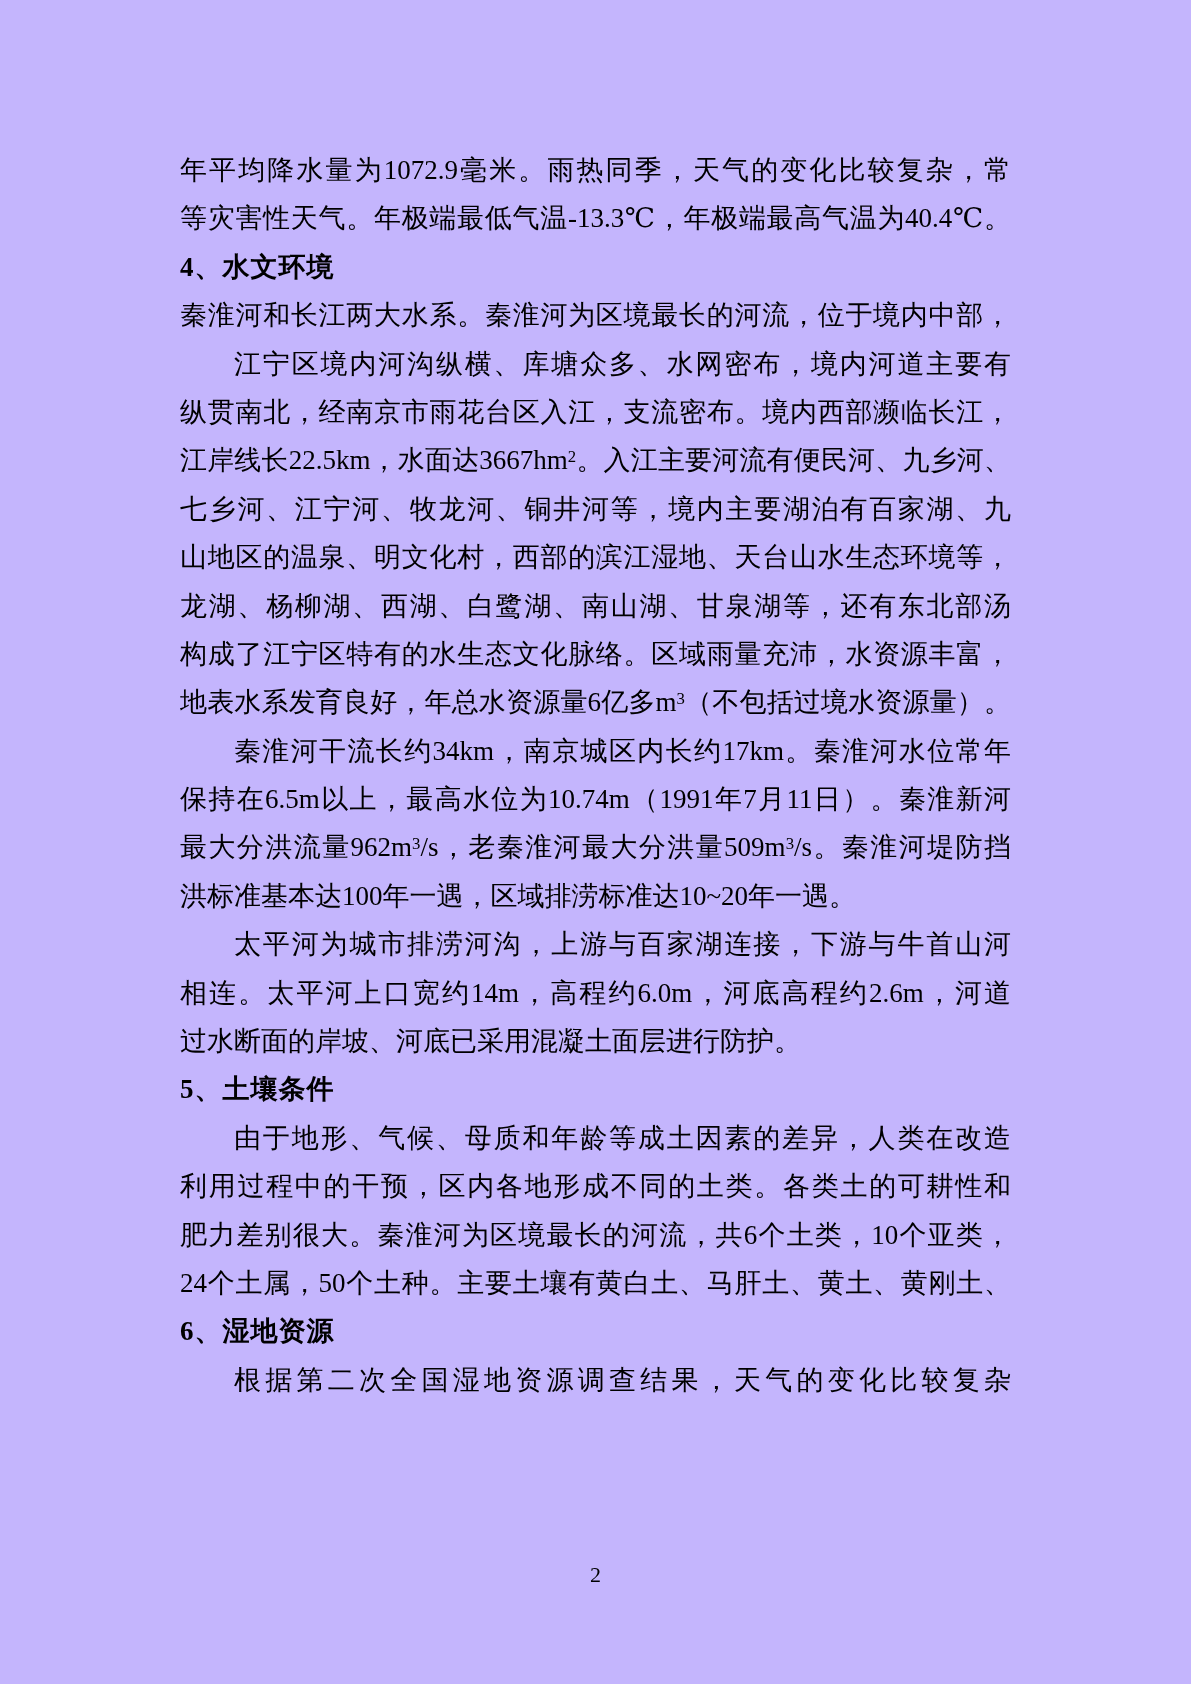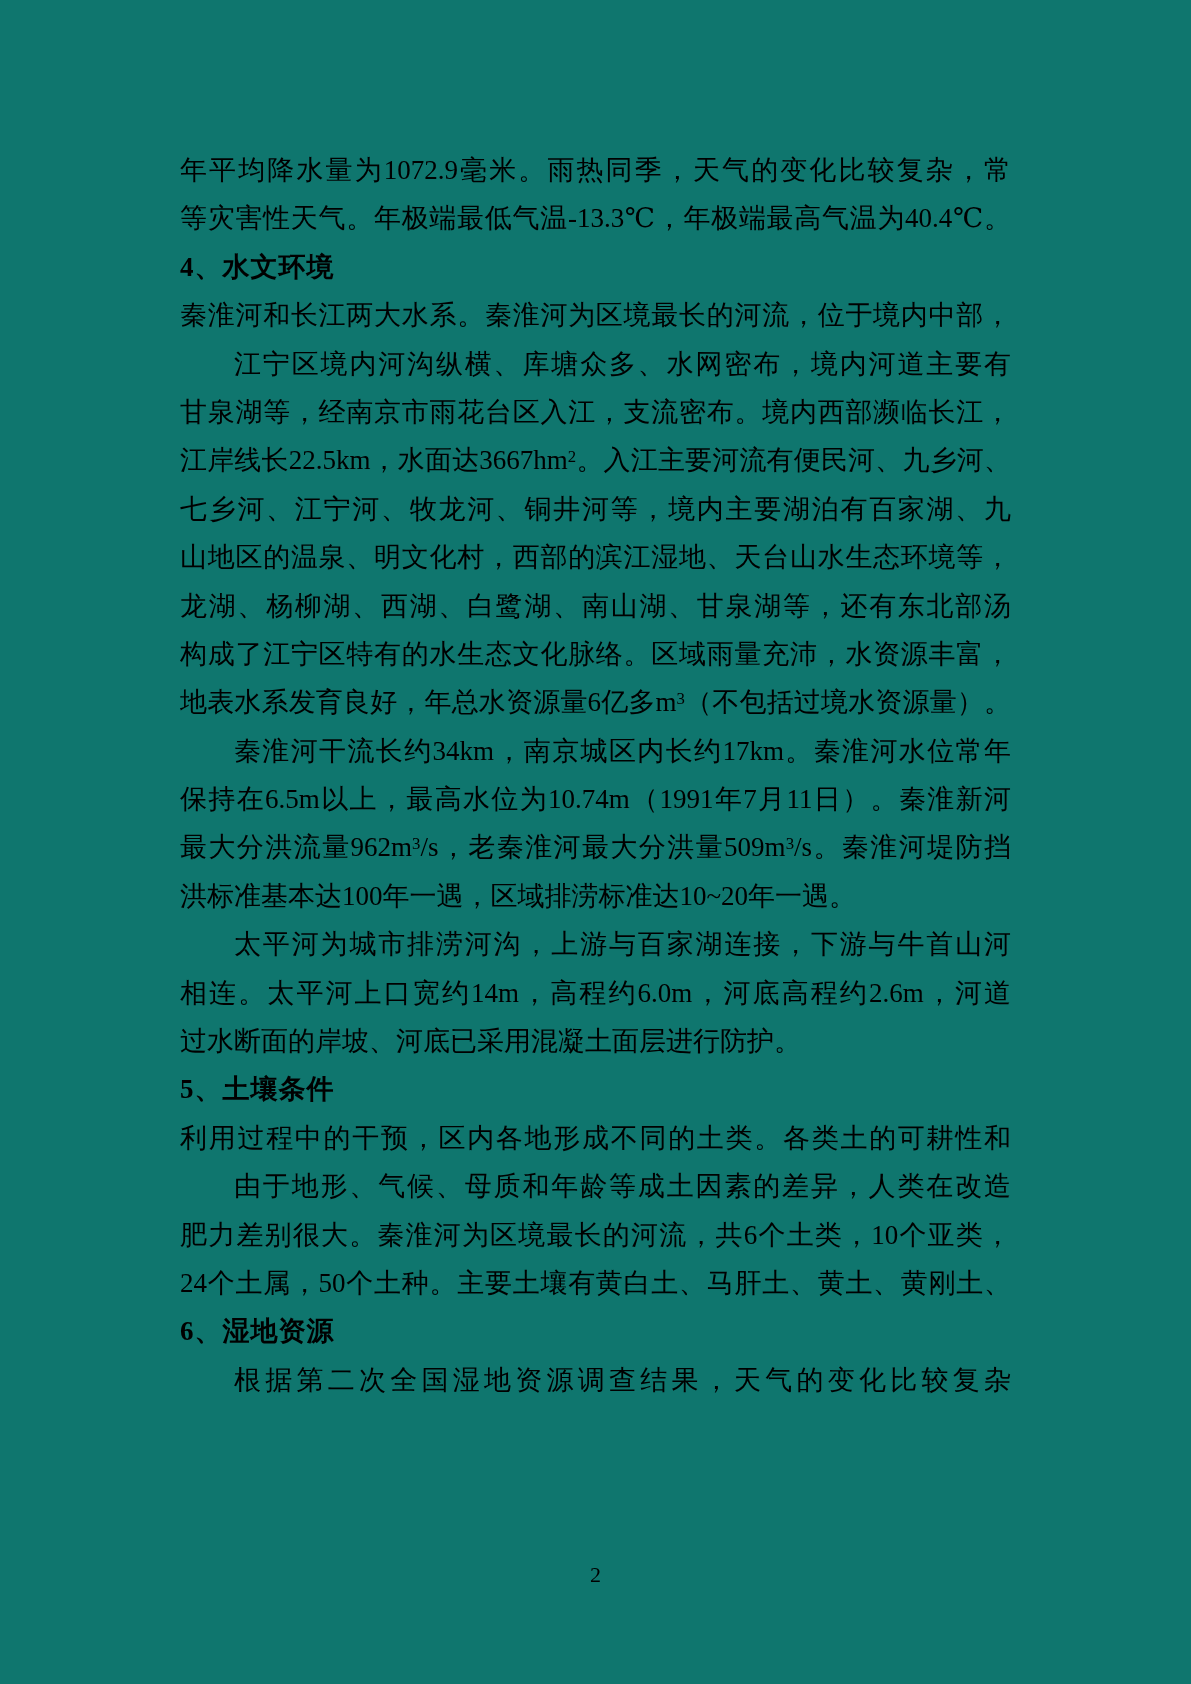--- a/index.html
+++ b/index.html
@@ -1,21 +1,21 @@
 <!DOCTYPE html>
 <html><head>
 <meta charset="utf-8">
 <style>
   html, body { margin: 0; padding: 0; background: #e8e8e8; }
   .page {
     position: relative;
     width: 1191px;
     height: 1684px;
     margin: 0 auto;
-    background: #0f766e;
+    background: #c4b5fd;
     font-family: "Liberation Serif", "DejaVu Serif", serif;
     color: #000000;
     overflow: hidden;
   }
   .content {
     position: absolute;
     left: 180px;
     top: 146px;
     width: 831px;
   }
@@ -60,36 +60,36 @@
 </head>
 <body>
 
 <div class="page">
   <div class="content">
       <div class="line">年平均降水量为1072.9毫米。雨热同季，天气的变化比较复杂，常</div>
       <div class="line">等灾害性天气。年极端最低气温-13.3℃，年极端最高气温为40.4℃。</div>
       <div class="line heading">4、水文环境</div>
       <div class="line">秦淮河和长江两大水系。秦淮河为区境最长的河流，位于境内中部，</div>
       <div class="line indent">江宁区境内河沟纵横、库塘众多、水网密布，境内河道主要有</div>
-      <div class="line">甘泉湖等，经南京市雨花台区入江，支流密布。境内西部濒临长江，</div>
+      <div class="line">纵贯南北，经南京市雨花台区入江，支流密布。境内西部濒临长江，</div>
       <div class="line">江岸线长22.5km，水面达3667hm<sup>2</sup>。入江主要河流有便民河、九乡河、</div>
       <div class="line">七乡河、江宁河、牧龙河、铜井河等，境内主要湖泊有百家湖、九</div>
       <div class="line">山地区的温泉、明文化村，西部的滨江湿地、天台山水生态环境等，</div>
       <div class="line">龙湖、杨柳湖、西湖、白鹭湖、南山湖、甘泉湖等，还有东北部汤</div>
       <div class="line">构成了江宁区特有的水生态文化脉络。区域雨量充沛，水资源丰富，</div>
       <div class="line">地表水系发育良好，年总水资源量6亿多m<sup>3</sup>（不包括过境水资源量）。</div>
       <div class="line indent">秦淮河干流长约34km，南京城区内长约17km。秦淮河水位常年</div>
       <div class="line">保持在6.5m以上，最高水位为10.74m（1991年7月11日）。秦淮新河</div>
       <div class="line">最大分洪流量962m<sup>3</sup>/s，老秦淮河最大分洪量509m<sup>3</sup>/s。秦淮河堤防挡</div>
       <div class="line no-fill">洪标准基本达100年一遇，区域排涝标准达10~20年一遇。</div>
       <div class="line indent">太平河为城市排涝河沟，上游与百家湖连接，下游与牛首山河</div>
       <div class="line">相连。太平河上口宽约14m，高程约6.0m，河底高程约2.6m，河道</div>
       <div class="line no-fill">过水断面的岸坡、河底已采用混凝土面层进行防护。</div>
       <div class="line heading">5、土壤条件</div>
+      <div class="line indent">由于地形、气候、母质和年龄等成土因素的差异，人类在改造</div>
       <div class="line">利用过程中的干预，区内各地形成不同的土类。各类土的可耕性和</div>
-      <div class="line indent">由于地形、气候、母质和年龄等成土因素的差异，人类在改造</div>
       <div class="line">肥力差别很大。秦淮河为区境最长的河流，共6个土类，10个亚类，</div>
       <div class="line">24个土属，50个土种。主要土壤有黄白土、马肝土、黄土、黄刚土、</div>
       <div class="line heading">6、湿地资源</div>
       <div class="line indent">根据第二次全国湿地资源调查结果，天气的变化比较复杂</div>
     </div>
   <div class="page-number">2</div>
 </div>
 
 </body></html>

